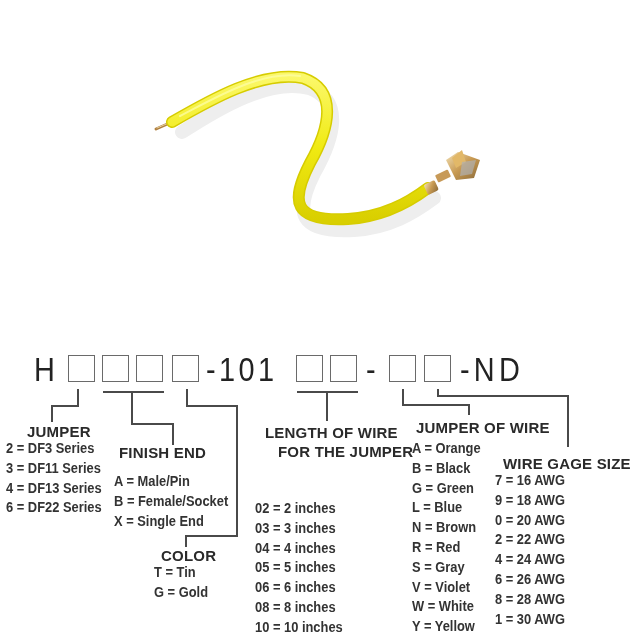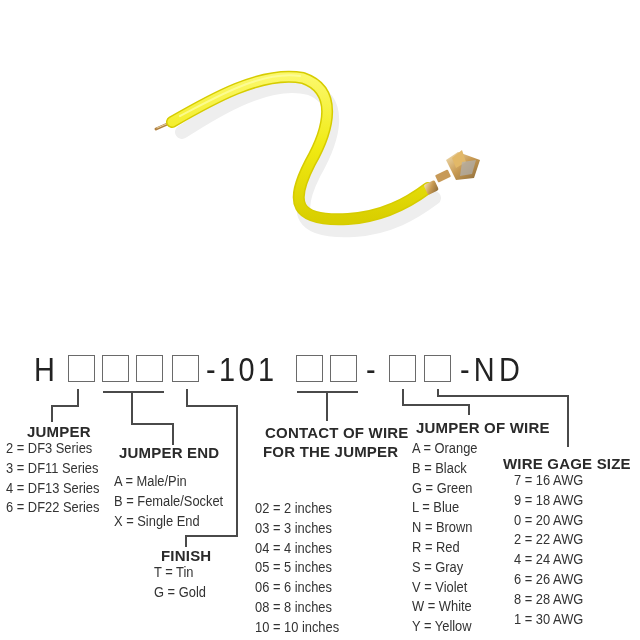--- a/index.html
+++ b/index.html
@@ -3,21 +3,21 @@
 <meta charset="utf-8">
 <style>
   html, body { margin:0; padding:0; background:#ffffff; }
   body { width:640px; height:640px; position:relative; overflow:hidden;
          font-family:"Liberation Sans", "DejaVu Sans", sans-serif; color:#2b2b2b; }
   .abs { position:absolute; }
   .pn-char { position:absolute; top:352px; font-size:34px; line-height:34px; color:#222; letter-spacing:0; transform:scaleX(0.85); transform-origin:left top; }
   .pn-box { position:absolute; top:355px; width:27px; height:27px; border:1.5px solid #6a6a6a; box-sizing:border-box; background:#fff; }
   .line { position:absolute; background:#4a4a4a; }
   .h-title { position:absolute; font-weight:bold; font-size:15px; color:#2a2a2a; white-space:nowrap; letter-spacing:0.2px; }
-  .list { position:absolute; font-size:14px; line-height:19.8px; color:#333; white-space:nowrap; }
+  .list { position:absolute; font-size:14px; line-height:19.8px; color:#333; white-space:nowrap;font-weight:bold; }
   .list div { transform:scaleX(0.92); transform-origin:left center; }
   svg { position:absolute; left:0; top:0; }
 </style>
 </head>
 <body>
 
 <div class="abs" style="left:0;top:0;width:640px;height:320px;">
   <svg width="640" height="320" viewBox="0 0 640 320">
     <defs>
       <linearGradient id="wireg" x1="0" y1="0" x2="0" y2="1">
@@ -99,39 +99,39 @@
   <div class="h-title" style="left:27px; top:423px;">JUMPER</div>
   <div class="list" style="left:6px; top:439px;">
     <div>2 = DF3 Series</div>
     <div>3 = DF11 Series</div>
     <div>4 = DF13 Series</div>
     <div>6 = DF22 Series</div>
   </div>
 </div>
 
 <div>
-  <div class="h-title" style="left:119px; top:444px;">JUMPER END</div>
+  <div class="h-title" style="left:119px; top:444px;">FINISH END</div>
   <div class="list" style="left:114px; top:472px;">
     <div>A = Male/Pin</div>
     <div>B = Female/Socket</div>
     <div>X = Single End</div>
   </div>
 </div>
 
 <div>
-  <div class="h-title" style="left:161px; top:547px;">FINISH</div>
+  <div class="h-title" style="left:161px; top:547px;">COLOR</div>
   <div class="list" style="left:154px; top:563px;">
     <div>T = Tin</div>
     <div>G = Gold</div>
   </div>
 </div>
 
 <div>
-  <div class="h-title" style="left:265px; top:424px;">CONTACT OF WIRE</div>
-  <div class="h-title" style="left:263px; top:443px;">FOR THE JUMPER</div>
+  <div class="h-title" style="left:265px; top:424px;">LENGTH OF WIRE</div>
+  <div class="h-title" style="left:278px; top:443px;">FOR THE JUMPER</div>
   <div class="list" style="left:255px; top:459px;margin-top:40px;">
     <div>02 = 2 inches</div>
     <div>03 = 3 inches</div>
     <div>04 = 4 inches</div>
     <div>05 = 5 inches</div>
     <div>06 = 6 inches</div>
     <div>08 = 8 inches</div>
     <div>10 = 10 inches</div>
     <div>12 = 12 inches</div>
   </div>
@@ -148,21 +148,21 @@
     <div>R = Red</div>
     <div>S = Gray</div>
     <div>V = Violet</div>
     <div>W = White</div>
     <div>Y = Yellow</div>
   </div>
 </div>
 
 <div>
   <div class="h-title" style="left:503px; top:455px;">WIRE GAGE SIZE</div>
-  <div class="list" style="left:514px; top:471px;">
+  <div class="list" style="left:495px; top:471px;">
     <div>7 = 16 AWG</div>
     <div>9 = 18 AWG</div>
     <div>0 = 20 AWG</div>
     <div>2 = 22 AWG</div>
     <div>4 = 24 AWG</div>
     <div>6 = 26 AWG</div>
     <div>8 = 28 AWG</div>
     <div>1 = 30 AWG</div>
   </div>
 </div>

